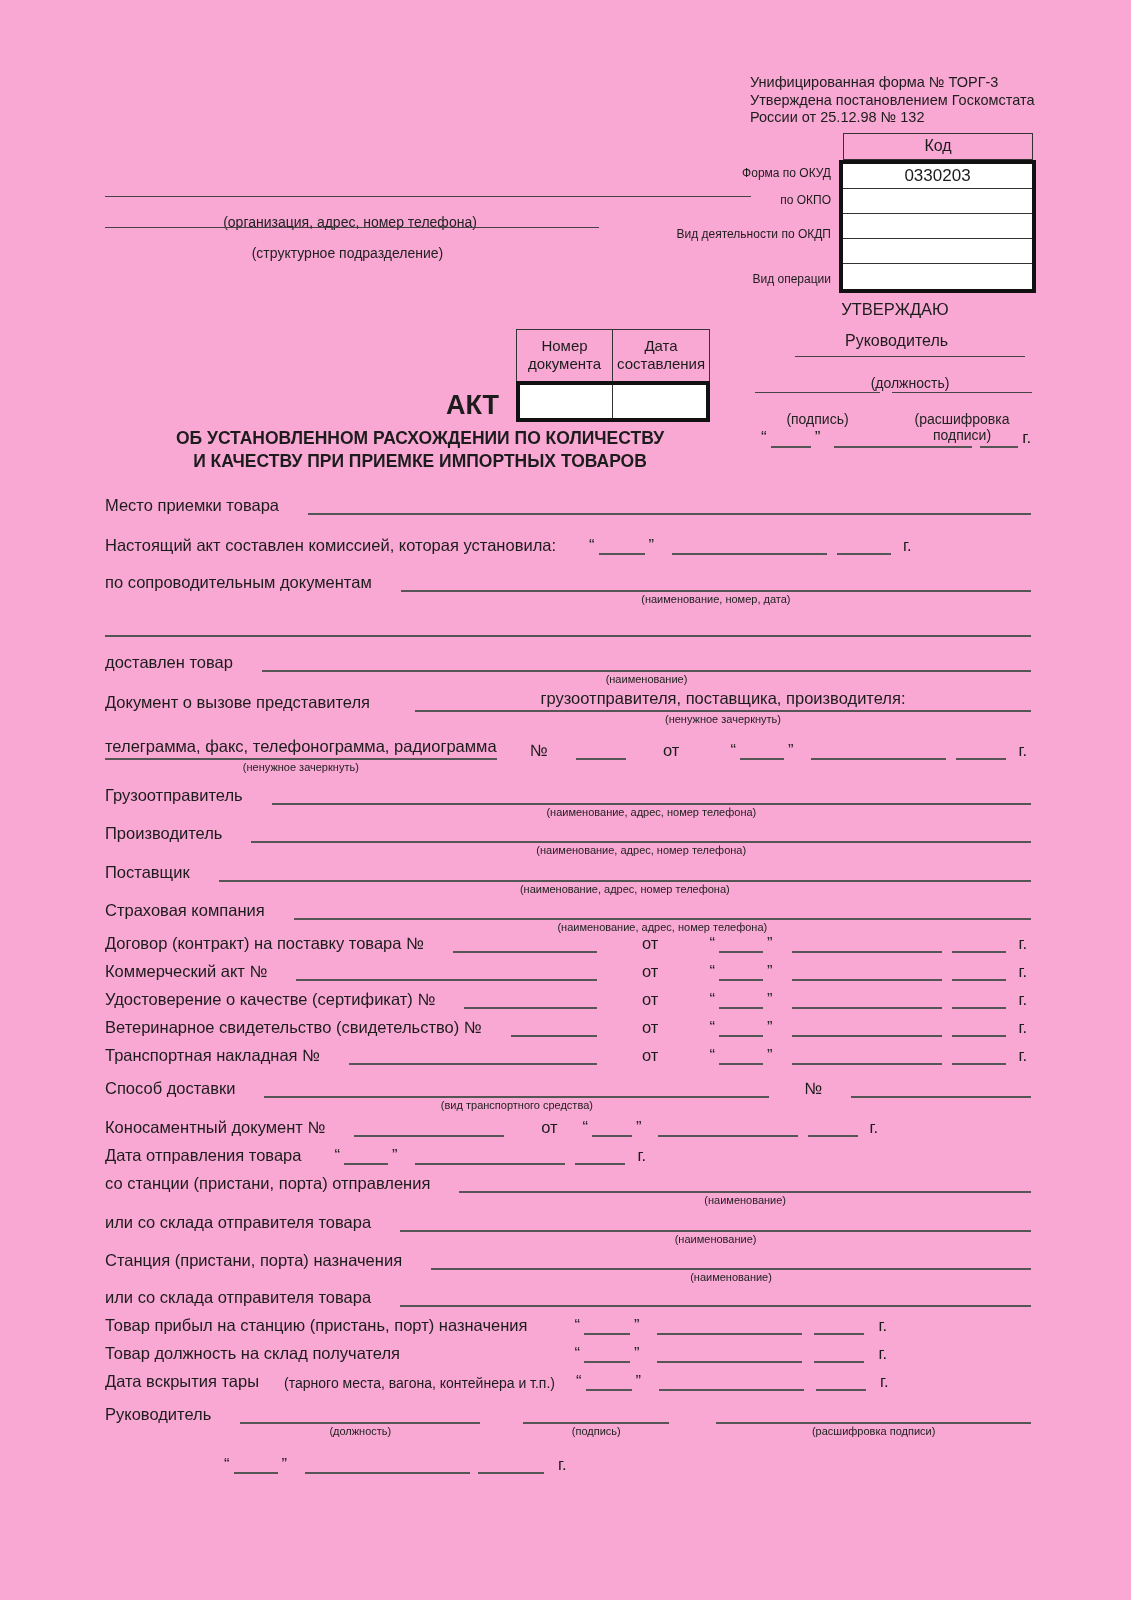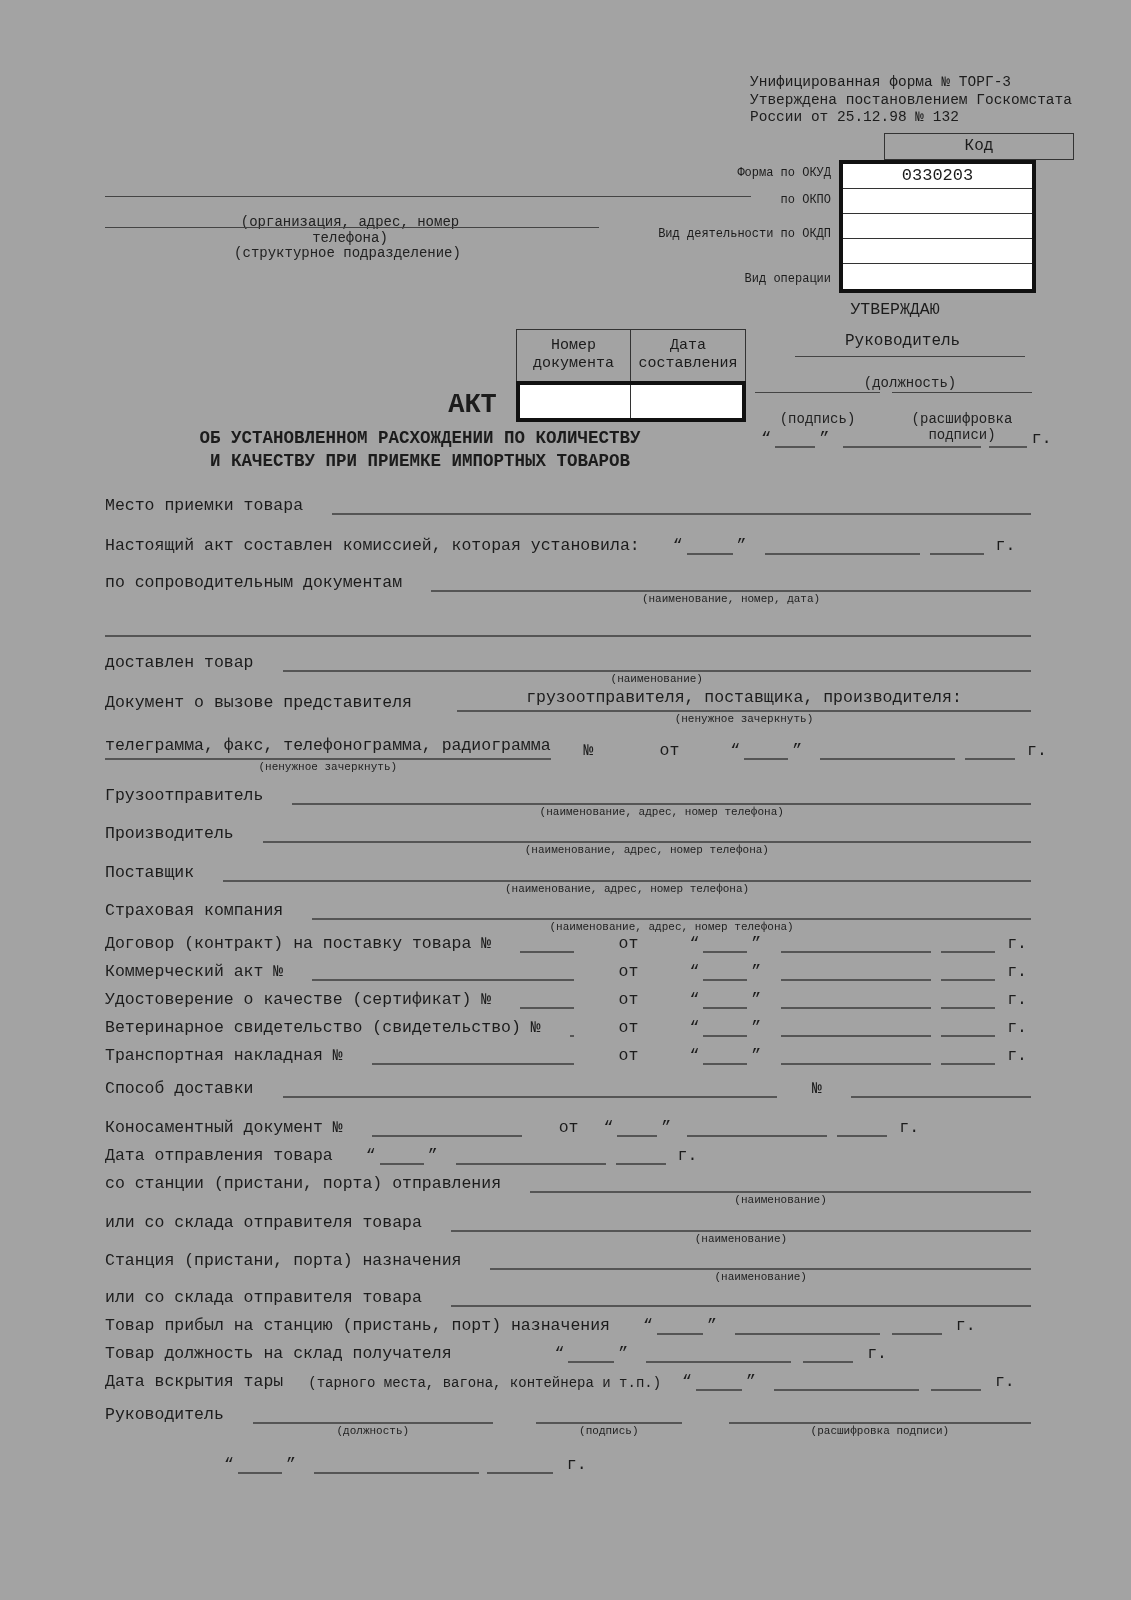--- a/index.html
+++ b/index.html
@@ -1,42 +1,42 @@
 <!DOCTYPE html>
 <html><head>
 <meta charset="utf-8">
 <style>
   * { margin:0; padding:0; box-sizing:border-box; }
   html,body { background:#ffffff; }
   .page {
-    position:relative; width:1131px; height:1600px; background:#a3a3a3;
-    font-family:Liberation Mono, monospace; color:#1c1c1c;
+    position:relative; width:1131px; height:1600px; background:#f9a8d4;
+    font-family:Liberation Sans, sans-serif; color:#1c1c1c;
     overflow:hidden; font-size:17px;
   }
   
   .form-info { position:absolute; left:750px; top:74px; font-size:14.5px; line-height:17.5px; }
   .code-head {
-    position:absolute; left:884px; top:133px; width:190px; height:27px;
+    position:absolute; left:843px; top:133px; width:190px; height:27px;
     border:1.5px solid #333; text-align:center; font-size:16px; line-height:24px;
   }
   .code-body {
     position:absolute; left:839px; top:160px; width:197px;
     border:4px solid #111; background:#fff;
   }
   .code-row { height:25px; border-bottom:1px solid #333; text-align:center; font-size:17px; line-height:24px; }
   .code-row.last { border-bottom:none; }
   .code-lab { position:absolute; right:300px; font-size:12px; white-space:nowrap; }
   .hline { position:absolute; border-bottom:1.5px solid #444; }
   .hcap  { position:absolute; font-size:14px; text-align:center; color:#222; }
   .approve-title { position:absolute; left:780px; top:300px; width:230px; text-align:center; font-size:16.5px; }
   .approve-role  { position:absolute; left:845px; top:332px; font-size:16px; }
   .adate { position:absolute; left:757px; top:426px; display:flex; align-items:flex-end; height:22px; }
   
   .act { position:absolute; left:430px; top:390px; width:85px; text-align:center; font-weight:bold; font-size:27px; }
-  .doc-table { position:absolute; left:516px; top:329px; width:230px; }
+  .doc-table { position:absolute; left:516px; top:329px; width:194px; }
   .dt-head { display:flex; border:1.5px solid #333; border-bottom:none; }
   .dt-head .dt-cell {
     width:50%; text-align:center; font-size:15px; line-height:18px; padding:7px 2px 8px 2px;
   }
   .dt-head .dt-cell:first-child { border-right:1px solid #333; }
   .dt-body { display:flex; border:4px solid #111; height:41px; background:#fff; }
   .dt-body .dt-cell { width:50%; }
   .dt-body .dt-cell:first-child { border-right:1px solid #333; }
   .title-block { position:absolute; left:100px; top:427px; width:640px; text-align:center;
     font-weight:bold; font-size:17.5px; line-height:23px; }
@@ -292,20 +292,21 @@
         <span class="ln w150 ml16"></span>
         <span class="ln w54 ml10"></span>
         <span class="tok ml8">г.</span>
       </span>
     </div>
 
     <div class="row mb11">
       <span class="lbl">Способ доставки</span>
       <span class="f grow">
         <span class="fl"></span>
+        <span class="cap">(вид транспортного средства)</span>
       </span>
       <span class="tok ml14">№</span>
       <span class="ln w180 ml8"></span>
     </div>
 
     <div class="row">
       <span class="lbl">Коносаментный документ №</span>
       <span class="ln w150 mr16"></span>
       <span class="tok">от</span>
       <span class="dg">

